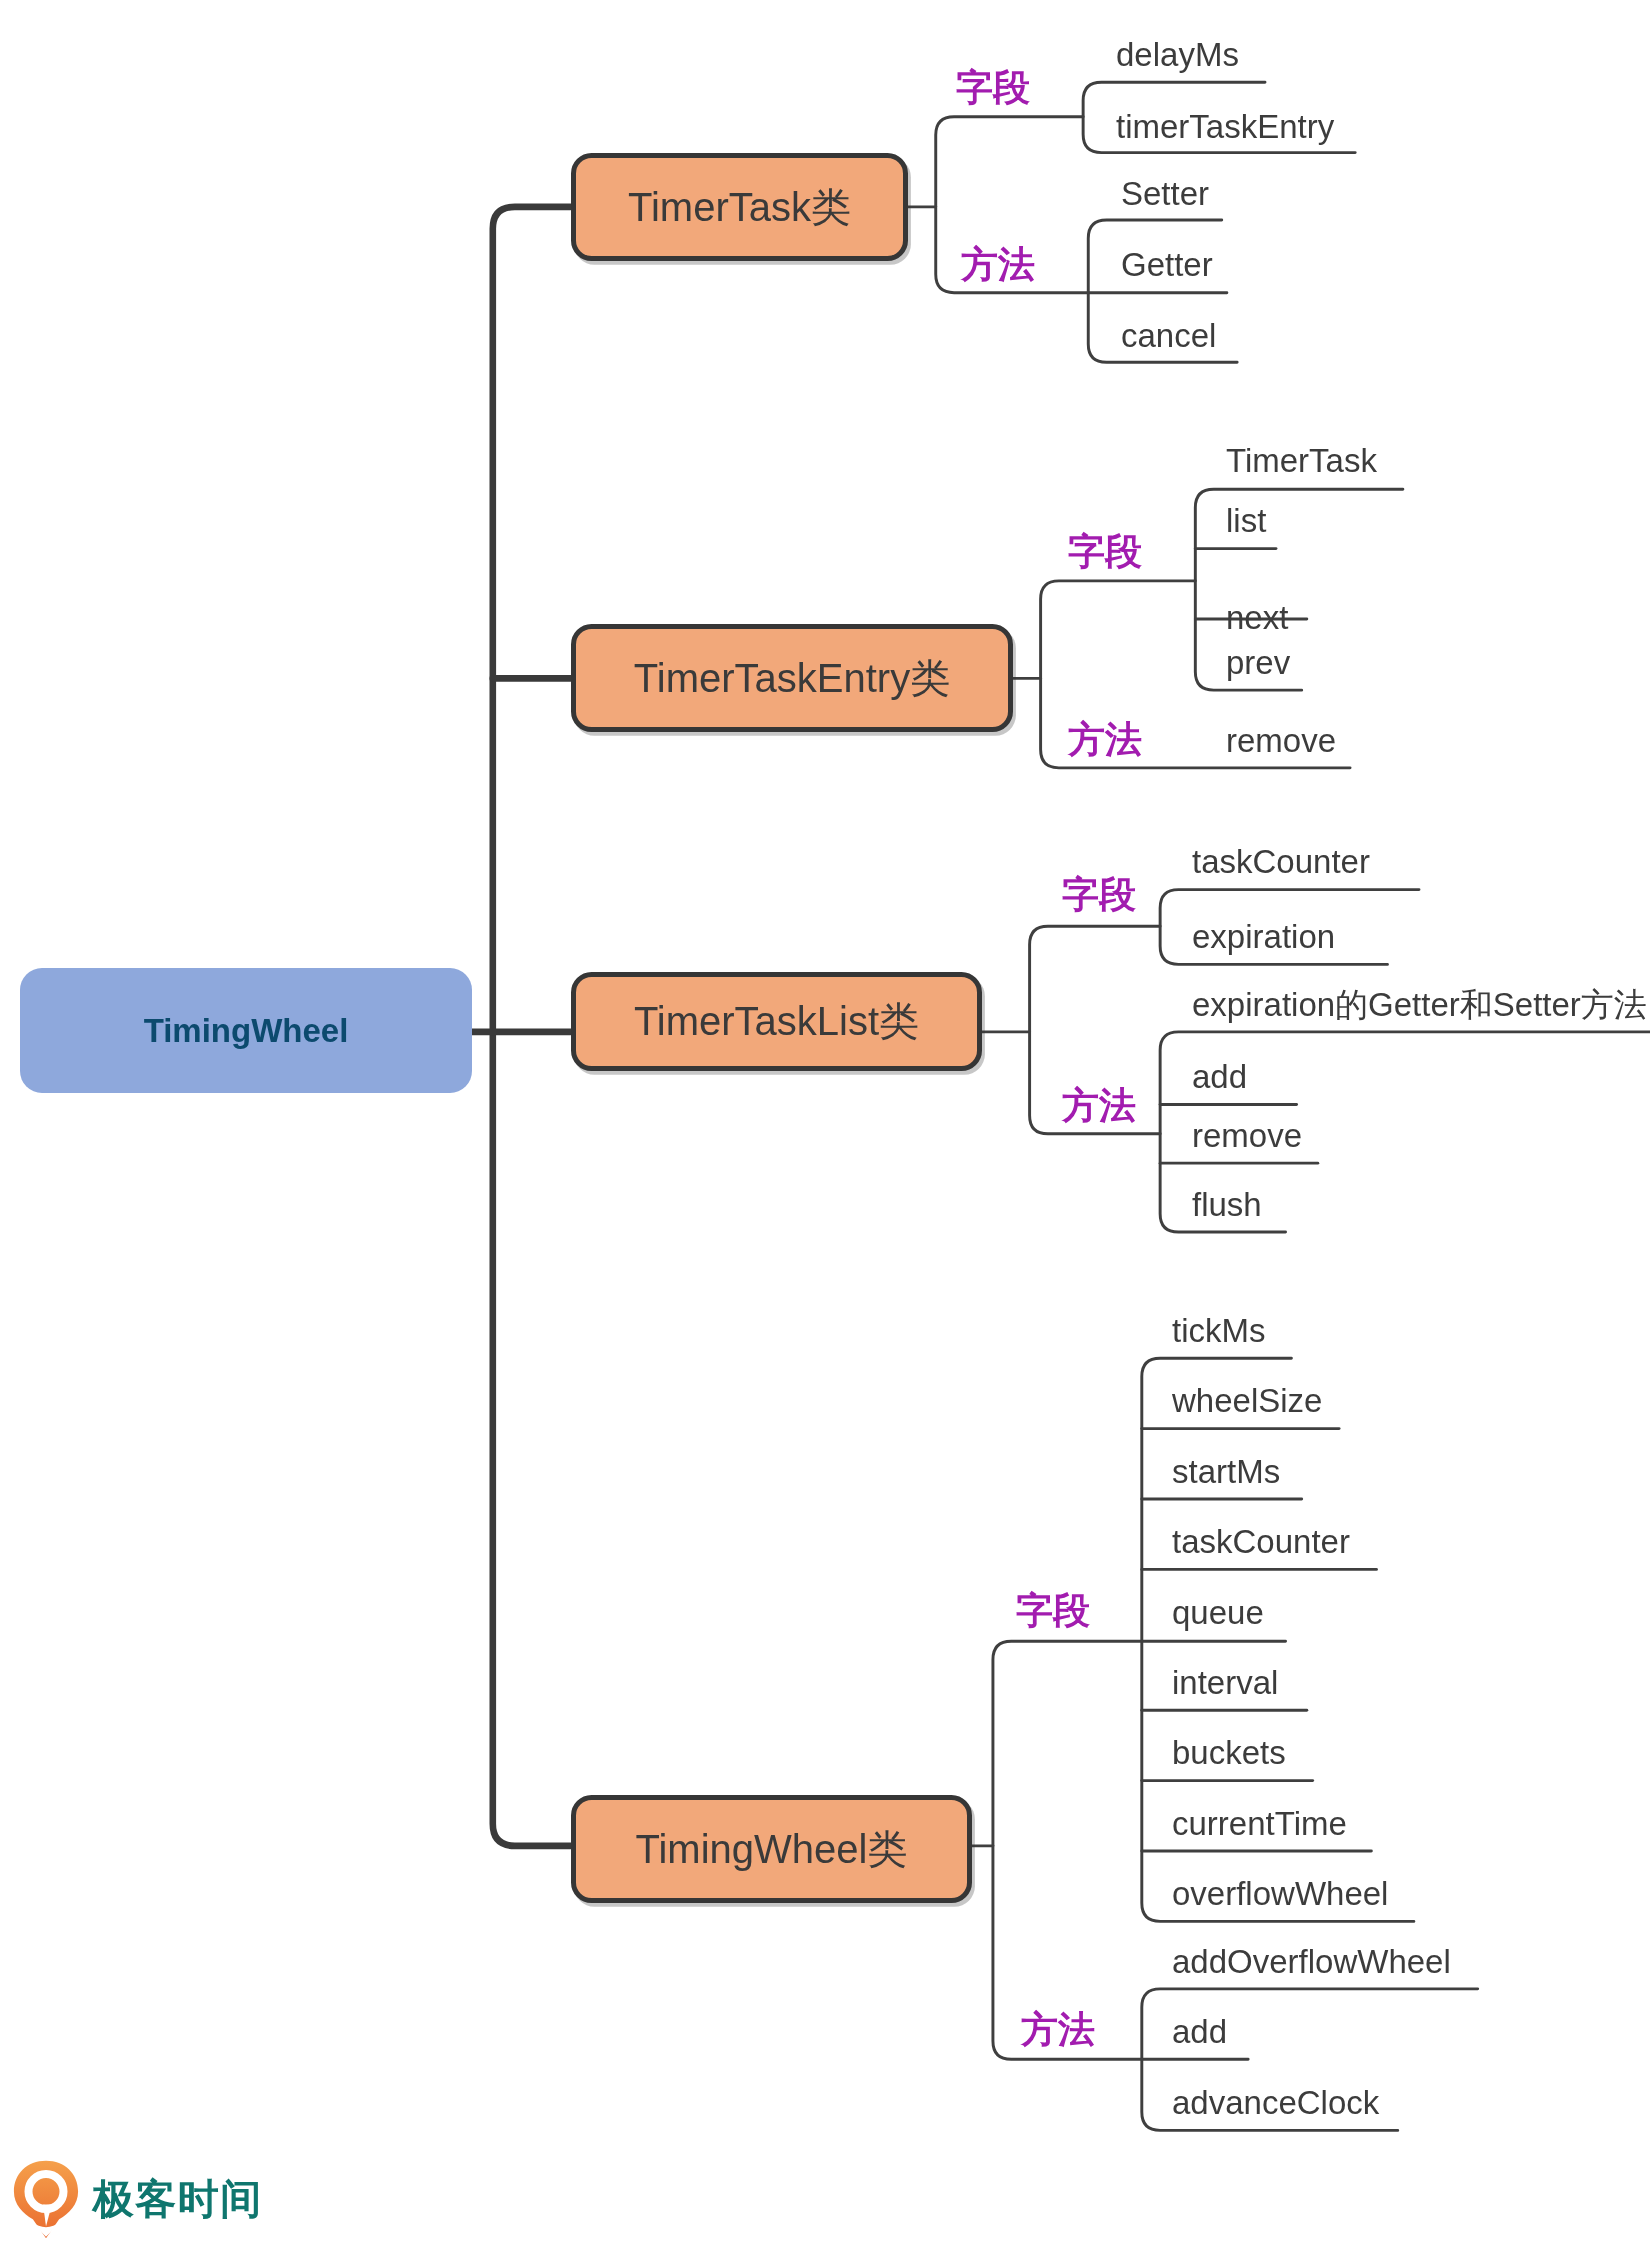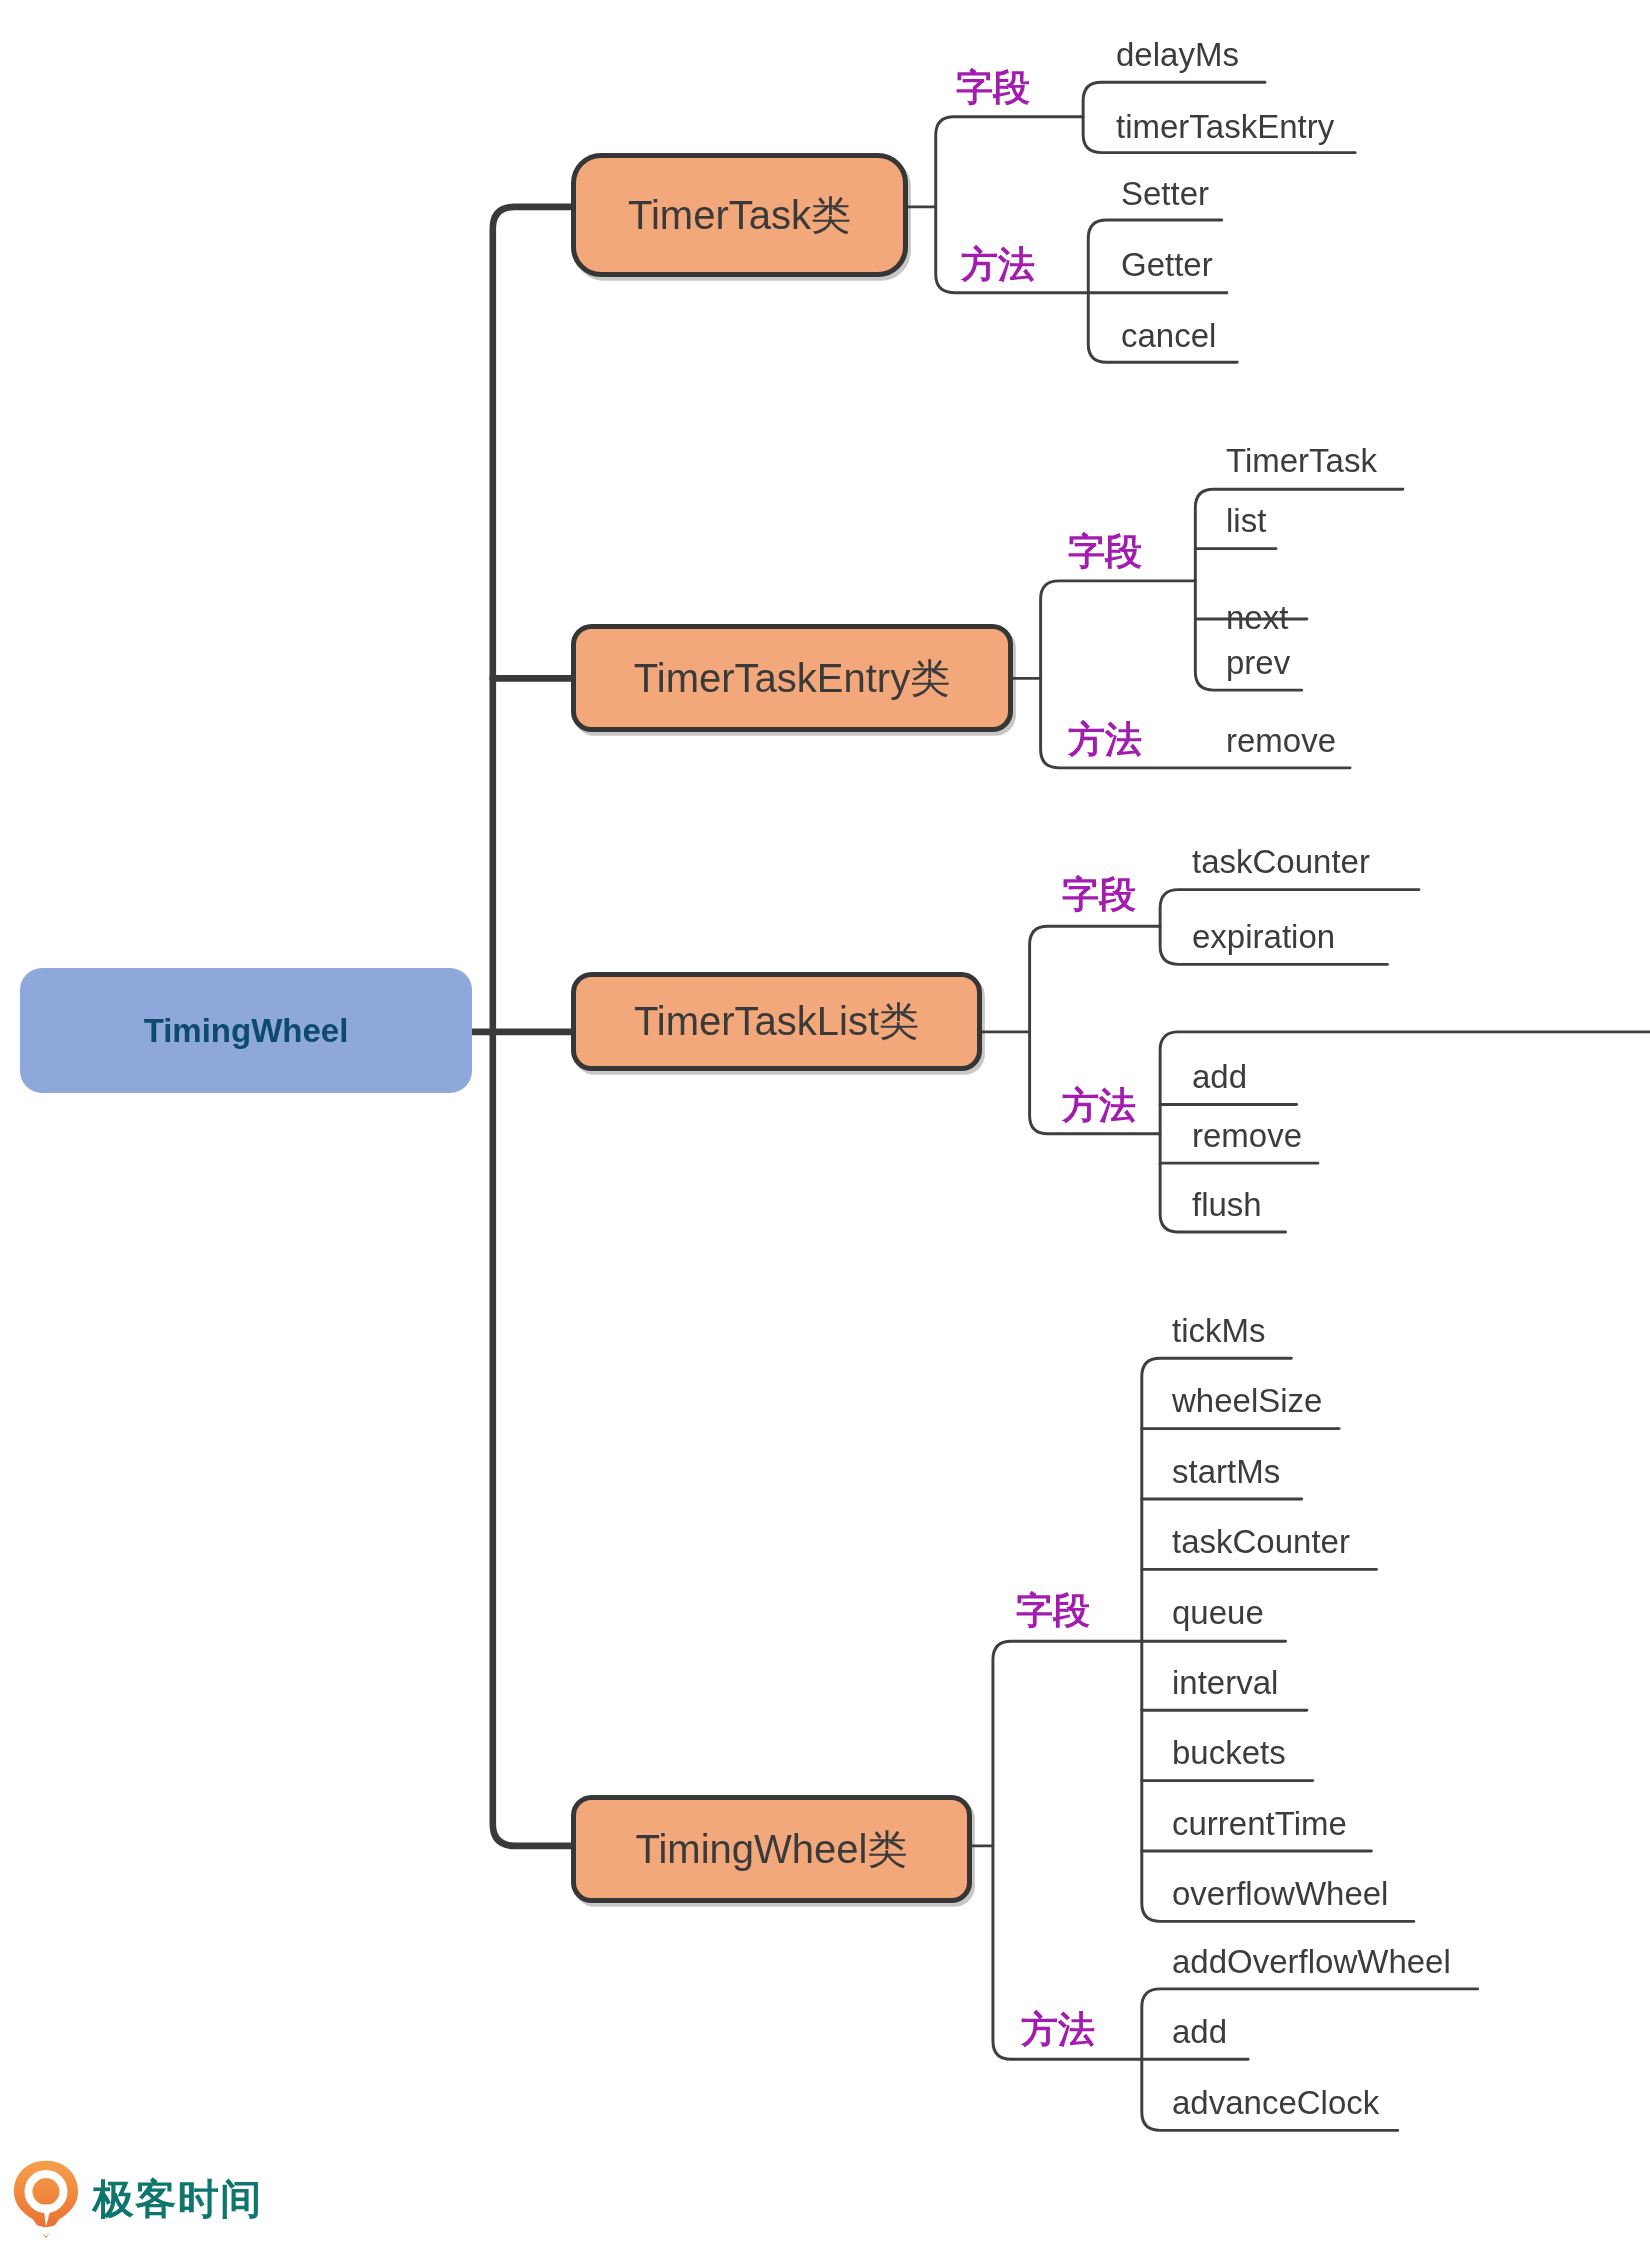--- a/index.html
+++ b/index.html
@@ -61,21 +61,21 @@
       <path d="M1557,2428 H1790"></path>
       <path d="M1557,2524 H1870"></path>
       <path d="M2015,2712 H1582 Q1557,2712 1557,2737 V2880 Q1557,2905 1582,2905 H1906"></path>
     </g>
   </svg>
 
   <div class="root-box" style="left:20px;top:968px;width:452px;height:125px;">
     <span>TimingWheel</span>
   </div>
 
-  <div class="class-box" style="left:571px;top:153px;width:337px;height:124px;border-radius:30px;">
+  <div class="class-box" style="left:571px;top:153px;width:337px;height:108px;">
     <span>TimerTask类</span>
   </div>
   <div class="class-box" style="left:571px;top:624px;width:442px;height:108px;">
     <span>TimerTaskEntry类</span>
   </div>
   <div class="class-box" style="left:571px;top:972px;width:411px;height:99px;">
     <span>TimerTaskList类</span>
   </div>
   <div class="class-box" style="left:571px;top:1795px;width:401px;height:108px;">
     <span>TimingWheel类</span>
@@ -97,20 +97,21 @@
   <div class="leaf" style="left:1121px;top:317px;">cancel</div>
 
   <div class="leaf" style="left:1226px;top:442px;">TimerTask</div>
   <div class="leaf" style="left:1226px;top:502px;">list</div>
   <div class="leaf" style="left:1226px;top:599px;">next</div>
   <div class="leaf" style="left:1226px;top:644px;">prev</div>
   <div class="leaf" style="left:1226px;top:722px;">remove</div>
 
   <div class="leaf" style="left:1192px;top:843px;">taskCounter</div>
   <div class="leaf" style="left:1192px;top:918px;">expiration</div>
+  <div class="leaf" style="left:1192px;top:986px;">expiration的Getter和Setter方法</div>
   <div class="leaf" style="left:1192px;top:1058px;">add</div>
   <div class="leaf" style="left:1192px;top:1117px;">remove</div>
   <div class="leaf" style="left:1192px;top:1186px;">flush</div>
 
   <div class="leaf" style="left:1172px;top:1312px;">tickMs</div>
   <div class="leaf" style="left:1172px;top:1382px;">wheelSize</div>
   <div class="leaf" style="left:1172px;top:1453px;">startMs</div>
   <div class="leaf" style="left:1172px;top:1523px;">taskCounter</div>
   <div class="leaf" style="left:1172px;top:1594px;">queue</div>
   <div class="leaf" style="left:1172px;top:1664px;">interval</div>

